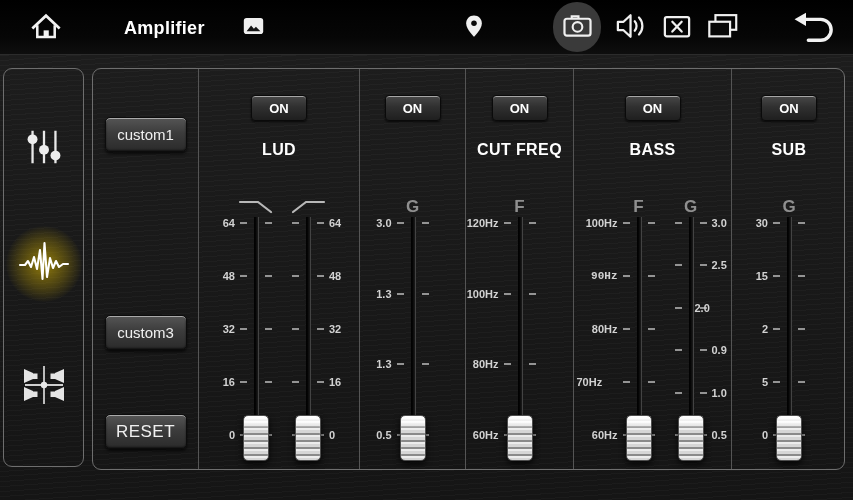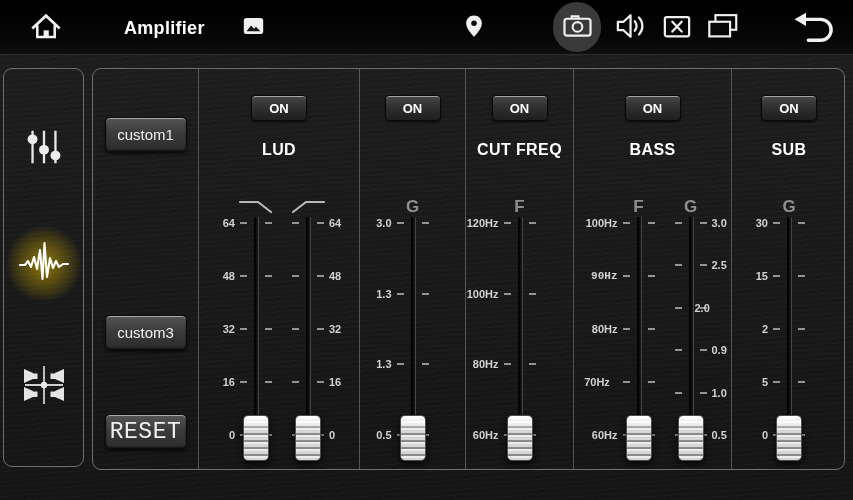--- a/index.html
+++ b/index.html
@@ -47,21 +47,21 @@
   .presets{position:relative;width:105px;flex:0 0 auto;}
   .preset-btn{
     position:absolute;left:50%;transform:translateX(-50%);
     width:82px;height:35px;border-radius:5px;
     background:linear-gradient(180deg,#555 0%,#3c3c3c 45%,#2b2b2b 100%);
     border:1px solid #0c0c0c;
     box-shadow:inset 0 1px 0 rgba(200,200,200,.75), inset 0 -1px 2px rgba(0,0,0,.6), 0 2px 3px rgba(0,0,0,.65);
     color:#f0f0f0;font-size:15px;font-family:"Liberation Sans",sans-serif;
     display:flex;align-items:center;justify-content:center;cursor:pointer;padding:0;
   }
-  .preset-btn.reset{font-size:23px;letter-spacing:.5px;font-family:Liberation Mono, monospace;}
+  .preset-btn.reset{font-size:17px;letter-spacing:.5px;}
   #channels{display:flex;flex:1;}
   .channel{position:relative;height:100%;border-left:1px solid #555;box-sizing:border-box;flex:0 0 auto;}
   .on-btn{
     position:absolute;top:26px;left:50%;transform:translateX(-50%);
     width:56px;height:26px;border-radius:4px;
     background:linear-gradient(180deg,#484848 0%,#303030 45%,#1f1f1f 100%);
     border:1px solid #0a0a0a;
     box-shadow:inset 0 1px 0 rgba(190,190,190,.8), 0 1px 2px rgba(0,0,0,.7);
     color:#fff;font-size:13px;font-weight:bold;font-family:"Liberation Sans",sans-serif;
     display:flex;align-items:center;justify-content:center;cursor:pointer;padding:0;
@@ -344,21 +344,21 @@
               <div class="dash" style="top: 0%; left: 71px;"></div>
               <div class="tick-label" style="top: 0%; left: 0px; width: 41px; text-align: right;">100Hz</div>
               <div class="dash" style="top: 25%; left: 46px;"></div>
               <div class="dash" style="top: 25%; left: 71px;"></div>
               <div class="tick-label" style="top: 25%; left: 0px; width: 41px; text-align: right; font-family: Liberation Mono, monospace;">90Hz</div>
               <div class="dash" style="top: 50%; left: 46px;"></div>
               <div class="dash" style="top: 50%; left: 71px;"></div>
               <div class="tick-label" style="top: 50%; left: 0px; width: 41px; text-align: right;">80Hz</div>
               <div class="dash" style="top: 75%; left: 46px;"></div>
               <div class="dash" style="top: 75%; left: 71px;"></div>
-              <div class="tick-label" style="top: 75%; left: 0px; width: 41px; text-align: center;">70Hz</div>
+              <div class="tick-label" style="top: 75%; left: 0px; width: 41px; text-align: left;">70Hz</div>
               <div class="dash" style="top: 100%; left: 46px;"></div>
               <div class="dash" style="top: 100%; left: 71px;"></div>
               <div class="tick-label" style="top: 100%; left: 0px; width: 41px; text-align: right;">60Hz</div>
               <div class="knob" title="60Hz" style="left: 49px;"></div>
             </div>
           </div>
           <div class="slider" style="width: 64px;">
             <div class="slider-head">
               <span class="head-inner" style="left: 26px;">G</span>
             </div>

